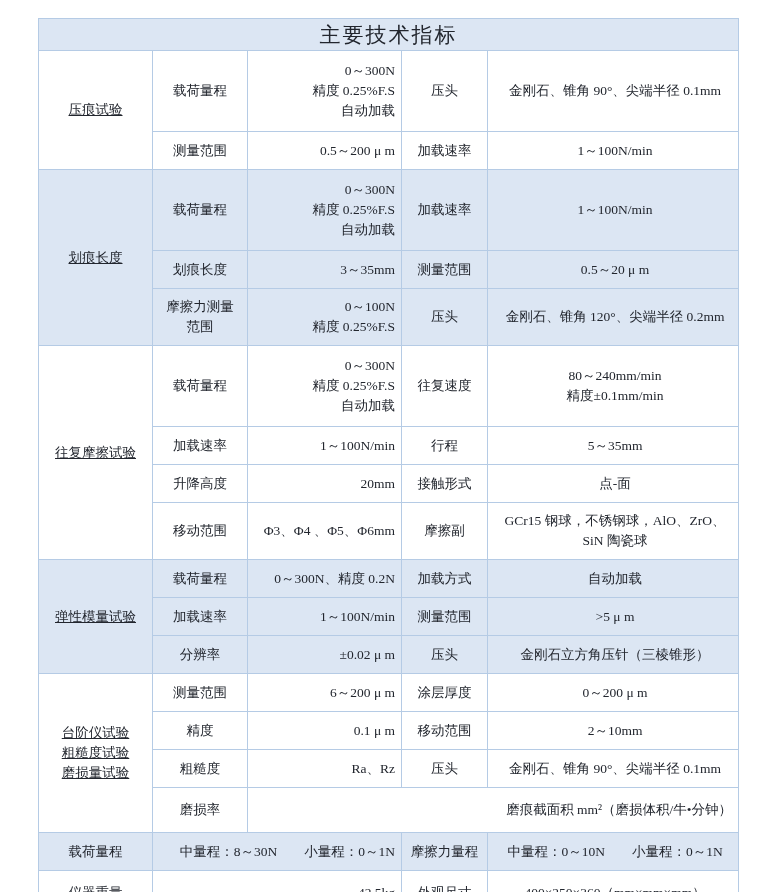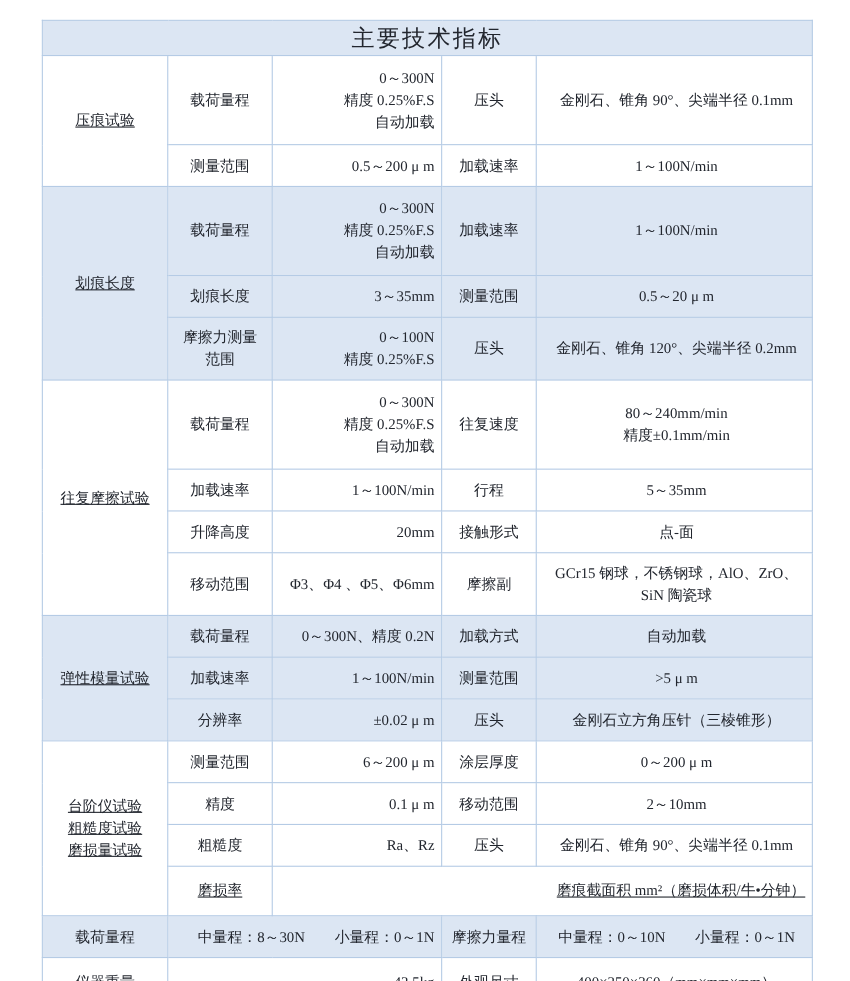--- a/index.html
+++ b/index.html
@@ -12,21 +12,21 @@
   tr.band td{background:#dce6f3;}
   tr.plain td{background:#ffffff;}
   td.title{background:#dce6f3;text-align:center;font-size:21px;letter-spacing:2px;
         height:40px;line-height:40px;}
   td.sec{text-align:center;white-space:pre-line;line-height:24px;text-decoration:underline;}
   td.lab{text-align:center;white-space:pre-line;line-height:22px;padding:2px 4px;margin-top:16px;}
   td.val{text-align:right;padding:4px 6px 4px 10px;white-space:pre-line;line-height:24px;}
   td.val5{text-align:center;padding:4px 8px 4px 12px;white-space:pre-line;line-height:24px;}
   tr.tall td{height:72px;}
   tr.mid td{height:48px;}
-  tr.row38 td{height:36px;text-decoration:underline;}
+  tr.row38 td{height:36px;}
 </style>
 </head>
 <body>
 
 <div class="page">
   <table class="spec">
     <colgroup>
       <col style="width:114px">
         <col style="width:95px">
         <col style="width:154px">

